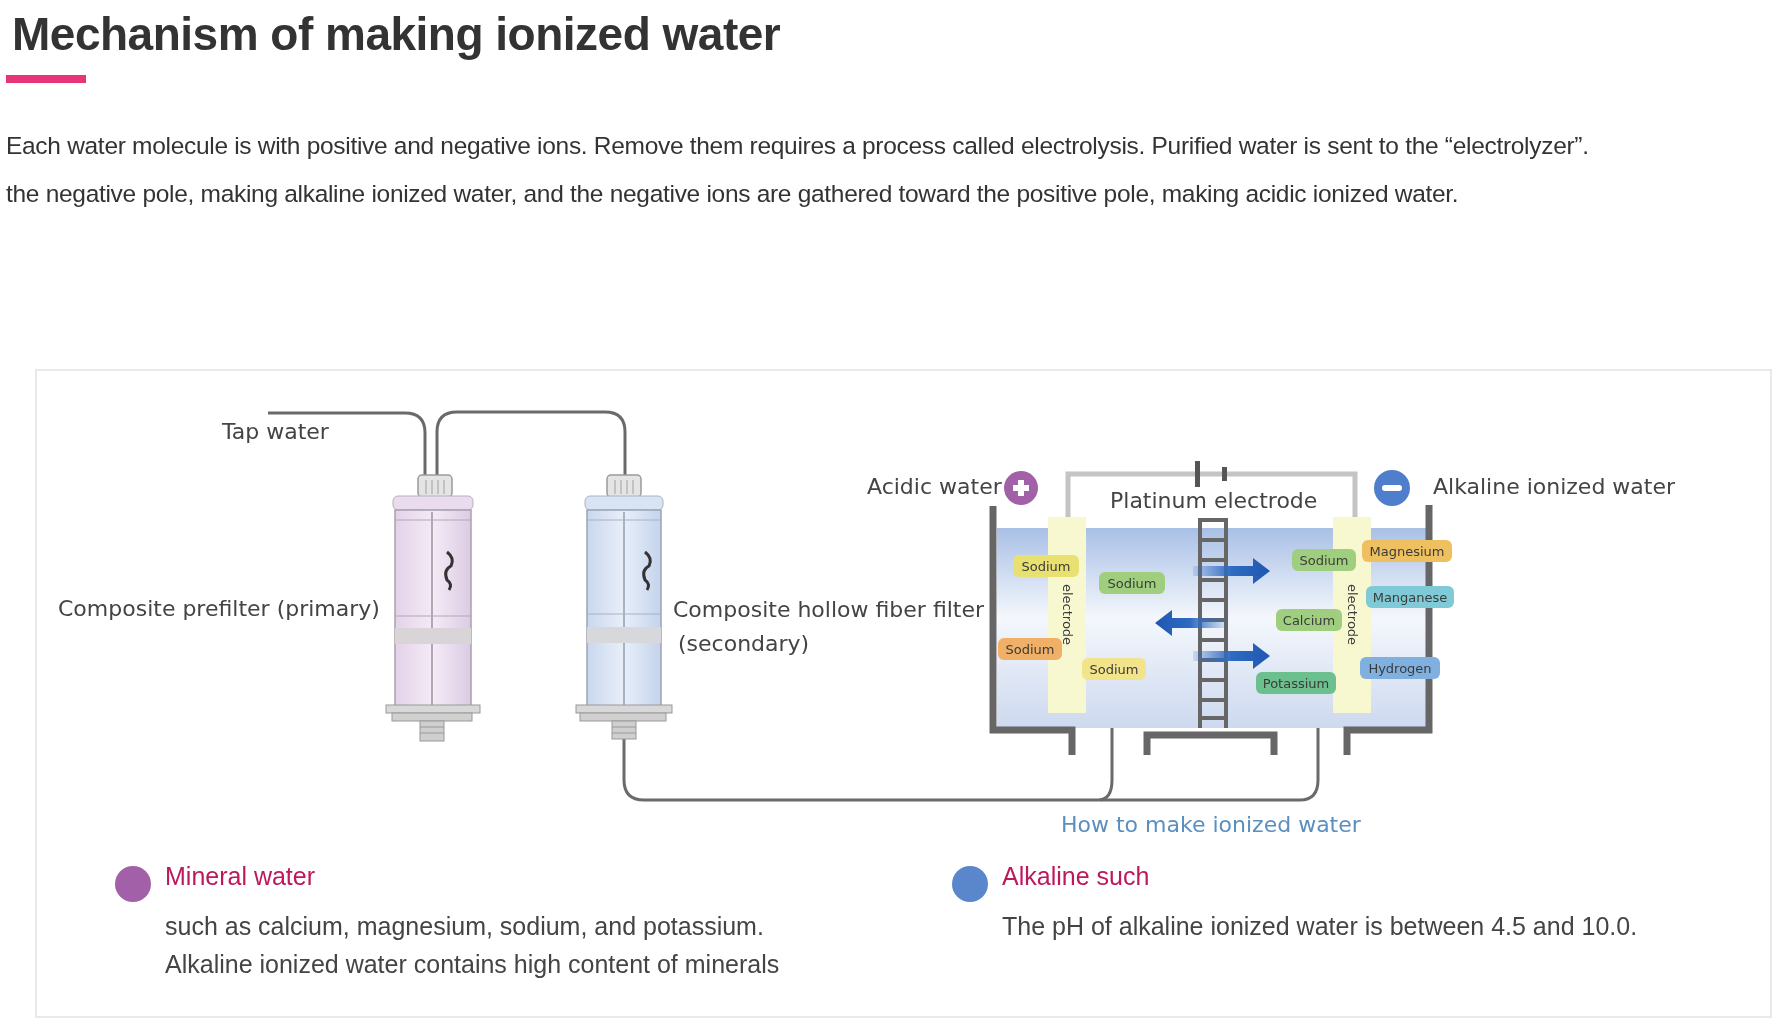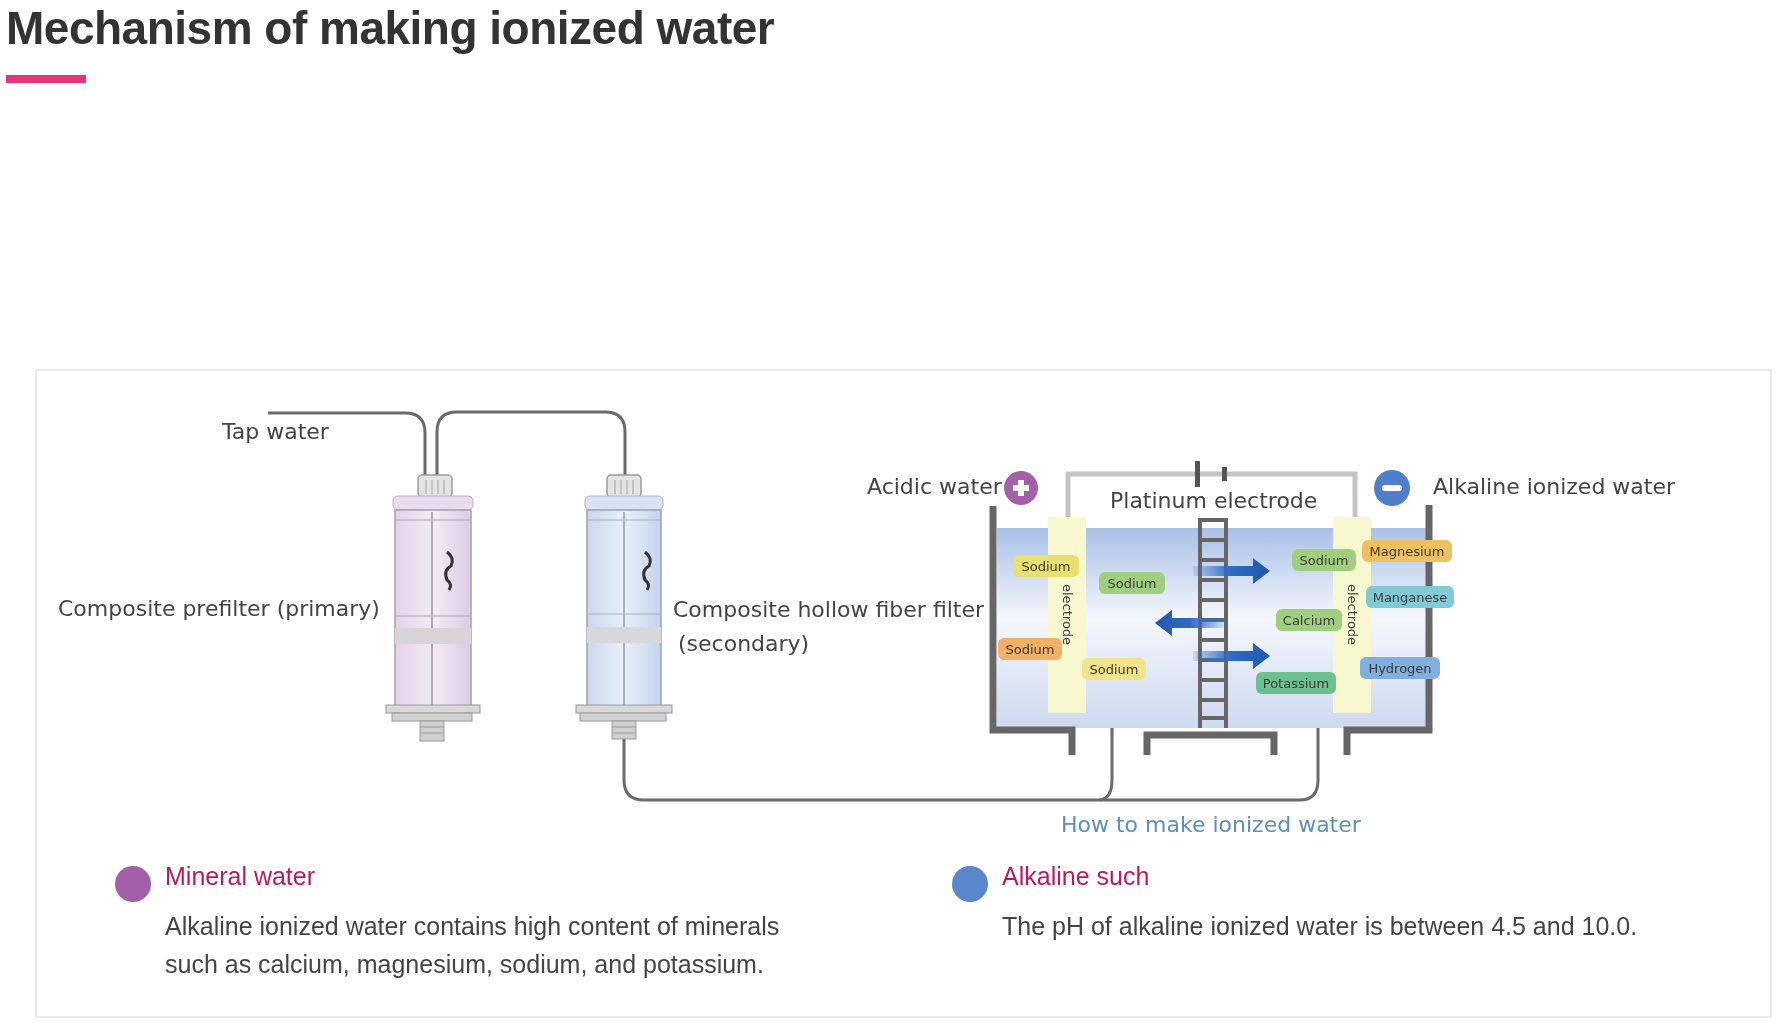--- a/index.html
+++ b/index.html
@@ -1,18 +1,18 @@
 <!DOCTYPE html>
 <html><head>
   <meta charset="utf-8">
   <style>
     html, body { margin: 0; padding: 0; background: #ffffff; }
     body { width: 1790px; height: 1034px; position: relative; overflow: hidden;
            font-family: "DejaVu Sans", sans-serif; color: #333333; }
-    .title { position: absolute; left: 6px; top: 0px; margin: 0; font-size: 46px; font-weight: bold;
+    .title { position: absolute; left: 6px; top: 0px; margin: 6px; font-size: 46px; font-weight: bold;
              color: #333333; letter-spacing: -0.5px; line-height: 56px;
              font-family: "Liberation Sans", sans-serif; }
     .underline { position: absolute; left: 6px; top: 75px; width: 80px; height: 8px; }
     .intro { position: absolute; left: 6px; top: 122px; width: 1784px; margin: 0;
              font-size: 24.5px; line-height: 48px; color: #333333; letter-spacing: -0.3px;
              font-family: "Liberation Sans", sans-serif; }
     .intro p { margin: 0; white-space: nowrap; }
     .diagram-box { position: absolute; left: 35px; top: 369px; width: 1737px; height: 649px;
                    border: 2px solid #e9e9e9; box-sizing: border-box; background: #ffffff; }
     svg.diagram { position: absolute; left: 0; top: 0; }
@@ -26,20 +26,22 @@
                     color: #444444; white-space: nowrap; font-family: "Liberation Sans", sans-serif; }
     .legend .desc p { margin: 0; }
   </style>
 </head>
 <body>
 
 <h1 class="title">Mechanism of making ionized water</h1>
 <div class="underline" style="background: rgb(232, 53, 122);"></div>
 
 <div class="intro">
+  <p>Each water molecule is with positive and negative ions. Remove them requires a process called electrolysis. Purified water is sent to the “electrolyzer”.</p>
+  <p>the negative pole, making alkaline ionized water, and the negative ions are gathered toward the positive pole, making acidic ionized water.</p>
 </div>
 
 <div class="diagram-box"></div>
 
 <svg class="diagram" width="1790" height="1034" viewBox="0 0 1790 1034">
   <defs>
     <linearGradient id="pinkBody" x1="0" x2="1" y1="0" y2="0">
       <stop offset="0" stop-color="#e3d2e8"></stop>
         <stop offset="0.5" stop-color="#f4ebf6"></stop>
         <stop offset="1" stop-color="#dccbe3"></stop>
@@ -212,22 +214,22 @@
   <text class="lbl" x="867" y="494" font-size="22">Acidic water</text>
   <text class="lbl" x="1433" y="494" font-size="22">Alkaline ionized water</text>
   <text class="lbl" x="1110" y="508" font-size="22">Platinum electrode</text>
   <text x="1061" y="832" font-size="22" fill="#5b8fbf" font-family="DejaVu Sans, sans-serif">How to make ionized water</text>
 </svg>
 
 <div class="legend" style="left:115px;">
   <div class="dot" style="background: rgb(161, 96, 168);"></div>
   <div class="head">Mineral water</div>
   <div class="desc">
+    <p>such as calcium, magnesium, sodium, and potassium.</p>
     <p>Alkaline ionized water contains high content of minerals</p>
-    <p>such as calcium, magnesium, sodium, and potassium.</p>
   </div>
 </div>
 <div class="legend" style="left:952px;">
   <div class="dot" style="background: rgb(90, 134, 204);"></div>
   <div class="head">Alkaline such</div>
   <div class="desc">
     <p>The pH of alkaline ionized water is between 4.5 and 10.0.</p>
   </div>
 </div>
 

